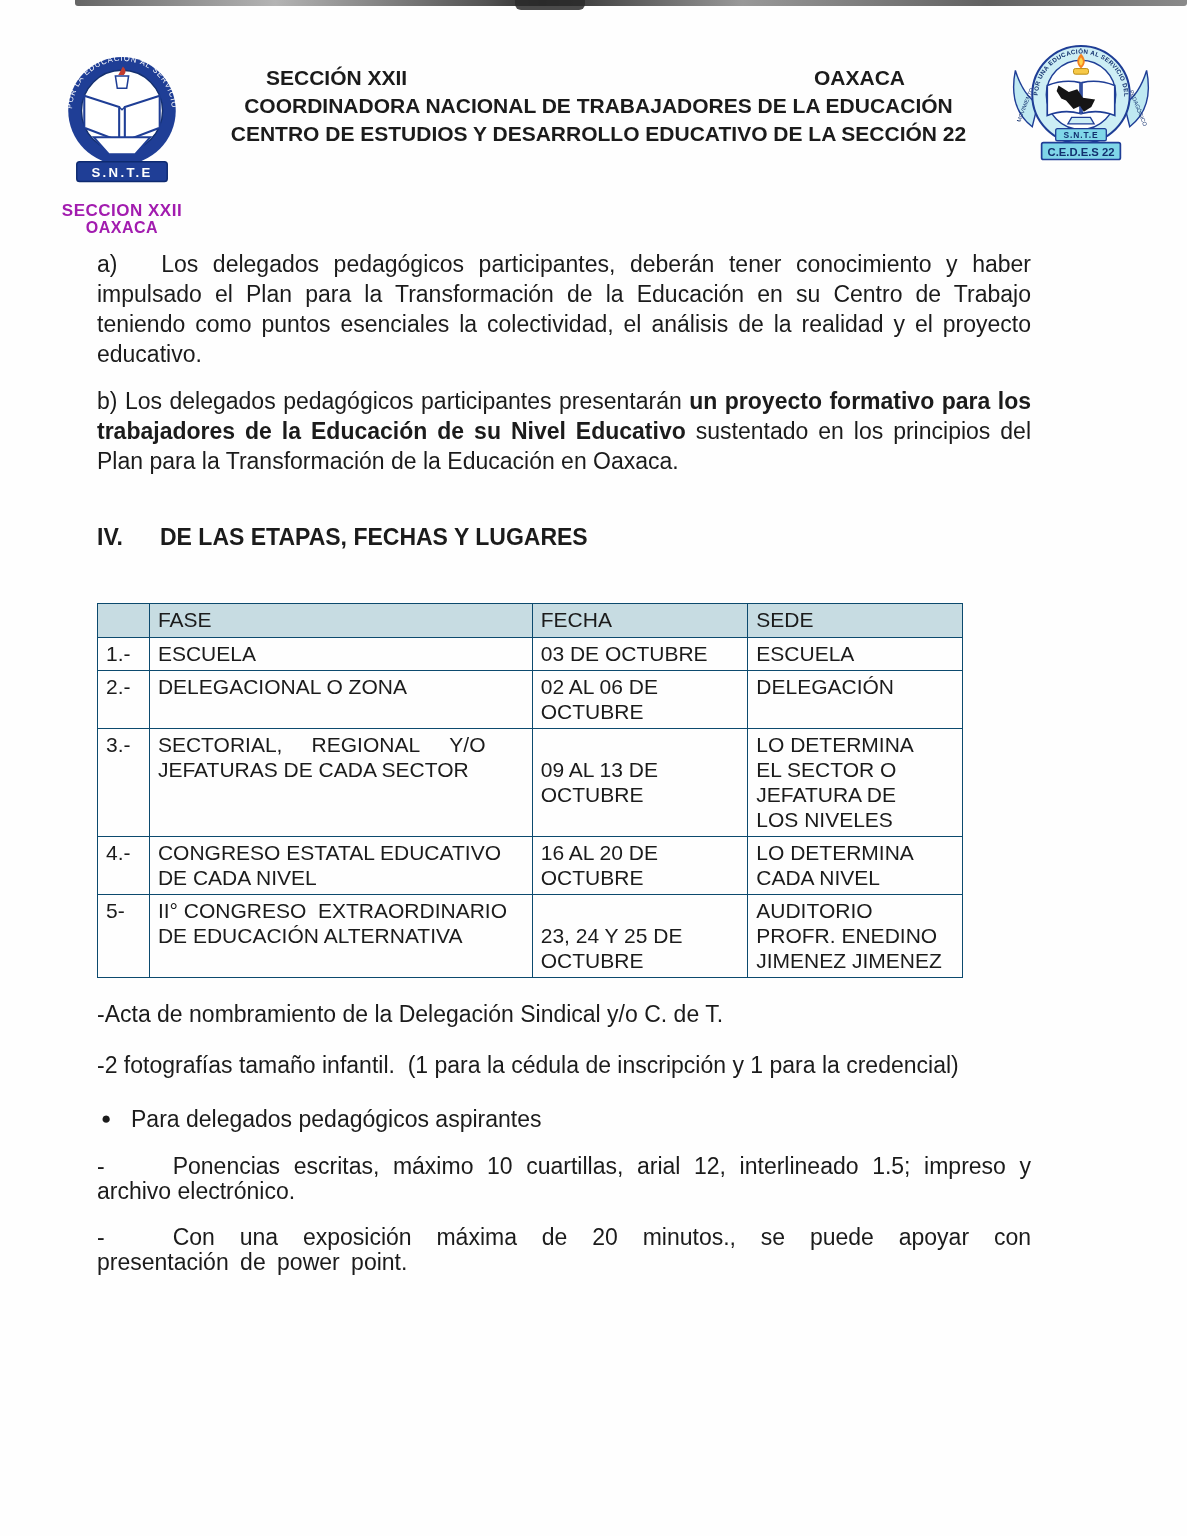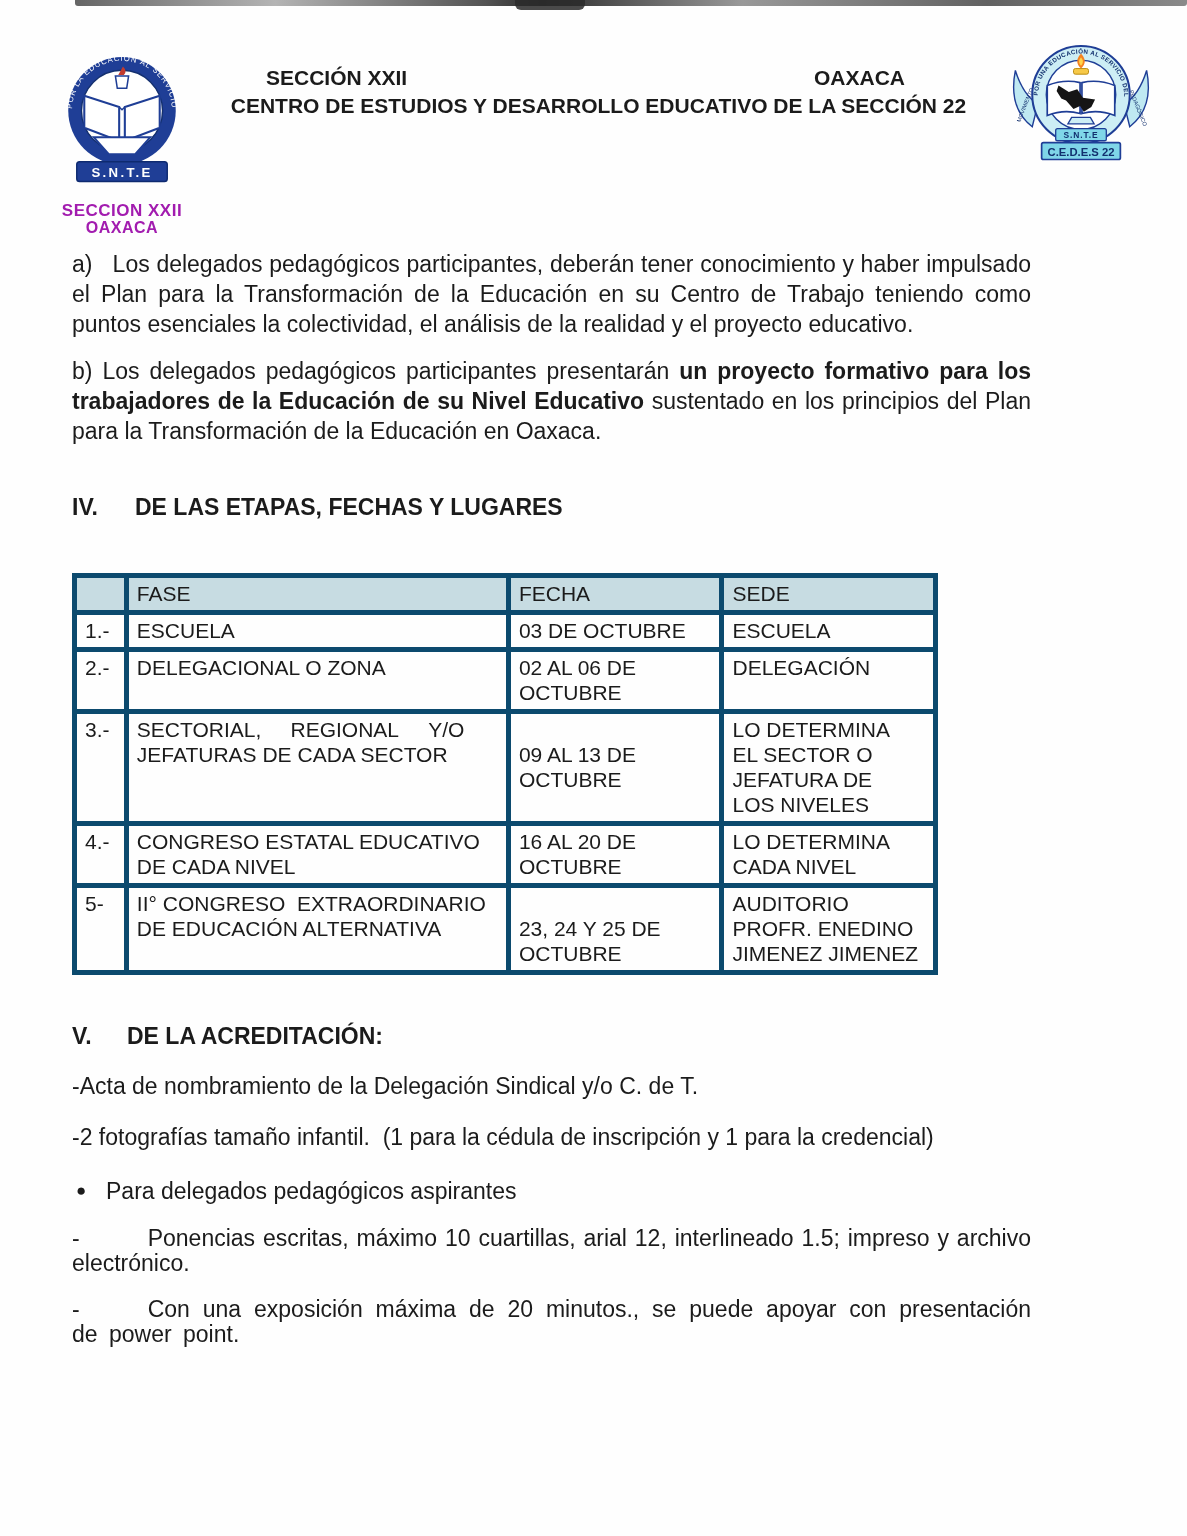--- a/index.html
+++ b/index.html
@@ -29,40 +29,40 @@
   .logo-left-wrap { width:140px; flex:0 0 140px; text-align:center; padding-top:8px; }
   .logo-right-wrap { width:156px; flex:0 0 156px; text-align:center; margin-top:-6px; }
   .logo-caption { color:#a21caf; font-weight:bold; line-height:1.05; letter-spacing:.5px; }
   .logo-caption .l1 { font-size:17px; }
   .logo-caption .l2 { font-size:16px; }
   .header-center { flex:1; padding:22px 10px 0 12px; font-weight:bold; font-size:21px; line-height:28px; }
   .hc-line { text-align:center; }
   .hc-line2 { display:flex; justify-content:space-between; padding:0 88px 0 62px; }
 
   
-  .content { margin:0 156px 0 72px; }
+  .content { margin:0 156px 0 97px; }
   .para { font-size:23px; line-height:30px; text-align:justify; }
   .para-a { margin-top:12px; }
   .para-b { margin-top:17px; }
   .b-bold { font-weight:bold; }
 
   .heading { font-size:23px; font-weight:bold; margin-top:48px; }
   .h-num { display:inline-block; }
   .h-num.w63 { width:63px; }
   .h-num.w55 { width:55px; }
 
   
   table.etapas { border-collapse:collapse; margin-top:52px; width:866px;
     font-size:21px; line-height:25px; }
   table.etapas col.c-num  { width:52px; }
   table.etapas col.c-fase { width:383px; }
   table.etapas col.c-fecha{ width:216px; }
   table.etapas col.c-sede { width:215px; }
   table.etapas th, table.etapas td {
-    border:5px solid #0c4a6e; vertical-align:top;
+    border:1px solid #0c4a6e; vertical-align:top;
     padding:3px 8px 4px 8px; text-align:left; white-space:pre-line;
   }
   table.etapas th { background:#c7dce2; font-weight:normal; height:34px; }
   td.cell-num { padding-left:9px; }
 
   
   .plain-item { font-size:23px; line-height:30px; margin-top:21px; text-align:left; }
   .bullet-line { margin-top:26px; font-size:23px; display:flex; }
   .bullet-dot { width:34px; flex:0 0 34px; font-size:17px; padding-top:3px; padding-left:4px; }
   .dash-item { margin-top:21px; font-size:23px; line-height:25px; text-align:justify; }
@@ -110,20 +110,21 @@
         <div class="l1">SECCION XXII</div>
         <div class="l2">OAXACA</div>
       </div>
     </div>
 
     <div class="header-center">
       <div class="hc-line2">
         <span>SECCIÓN XXII</span>
         <span>OAXACA</span>
       </div>
+      <div class="hc-line">COORDINADORA NACIONAL DE TRABAJADORES DE LA EDUCACIÓN</div>
       <div class="hc-line">CENTRO DE ESTUDIOS Y DESARROLLO EDUCATIVO DE LA SECCIÓN 22</div>
     </div>
 
     <div class="logo-right-wrap">
       <svg width="150" height="142" viewBox="0 0 160 150">
         <defs>
           <path id="rring" d="M 34 64 A 46 46 0 0 1 126 64" fill="none"></path>
         </defs>
         <g>
           <path d="M28 96 Q2 76 10 36 Q18 62 34 72 Z" fill="#bfe9f2" stroke="#1f3e96" stroke-width="1.5"></path>
@@ -226,21 +227,20 @@
           <td>
 23, 24 Y 25 DE
 OCTUBRE</td>
           <td>AUDITORIO
 PROFR. ENEDINO
 JIMENEZ JIMENEZ</td>
         </tr>
       </tbody>
     </table>
 
-    <div class="heading"><span class="h-num w55">V.</span><span>DE LA ACREDITACIÓN:</span></div>
 
     <p class="plain-item">-Acta de nombramiento de la Delegación Sindical y/o C. de T.</p>
     <p class="plain-item">-2 fotografías tamaño infantil.&nbsp; (1 para la cédula de inscripción y 1 para la credencial)</p>
 
 
     <div class="bullet-line">
       <span class="bullet-dot">●</span>
       <span>Para delegados pedagógicos aspirantes</span>
     </div>
 

